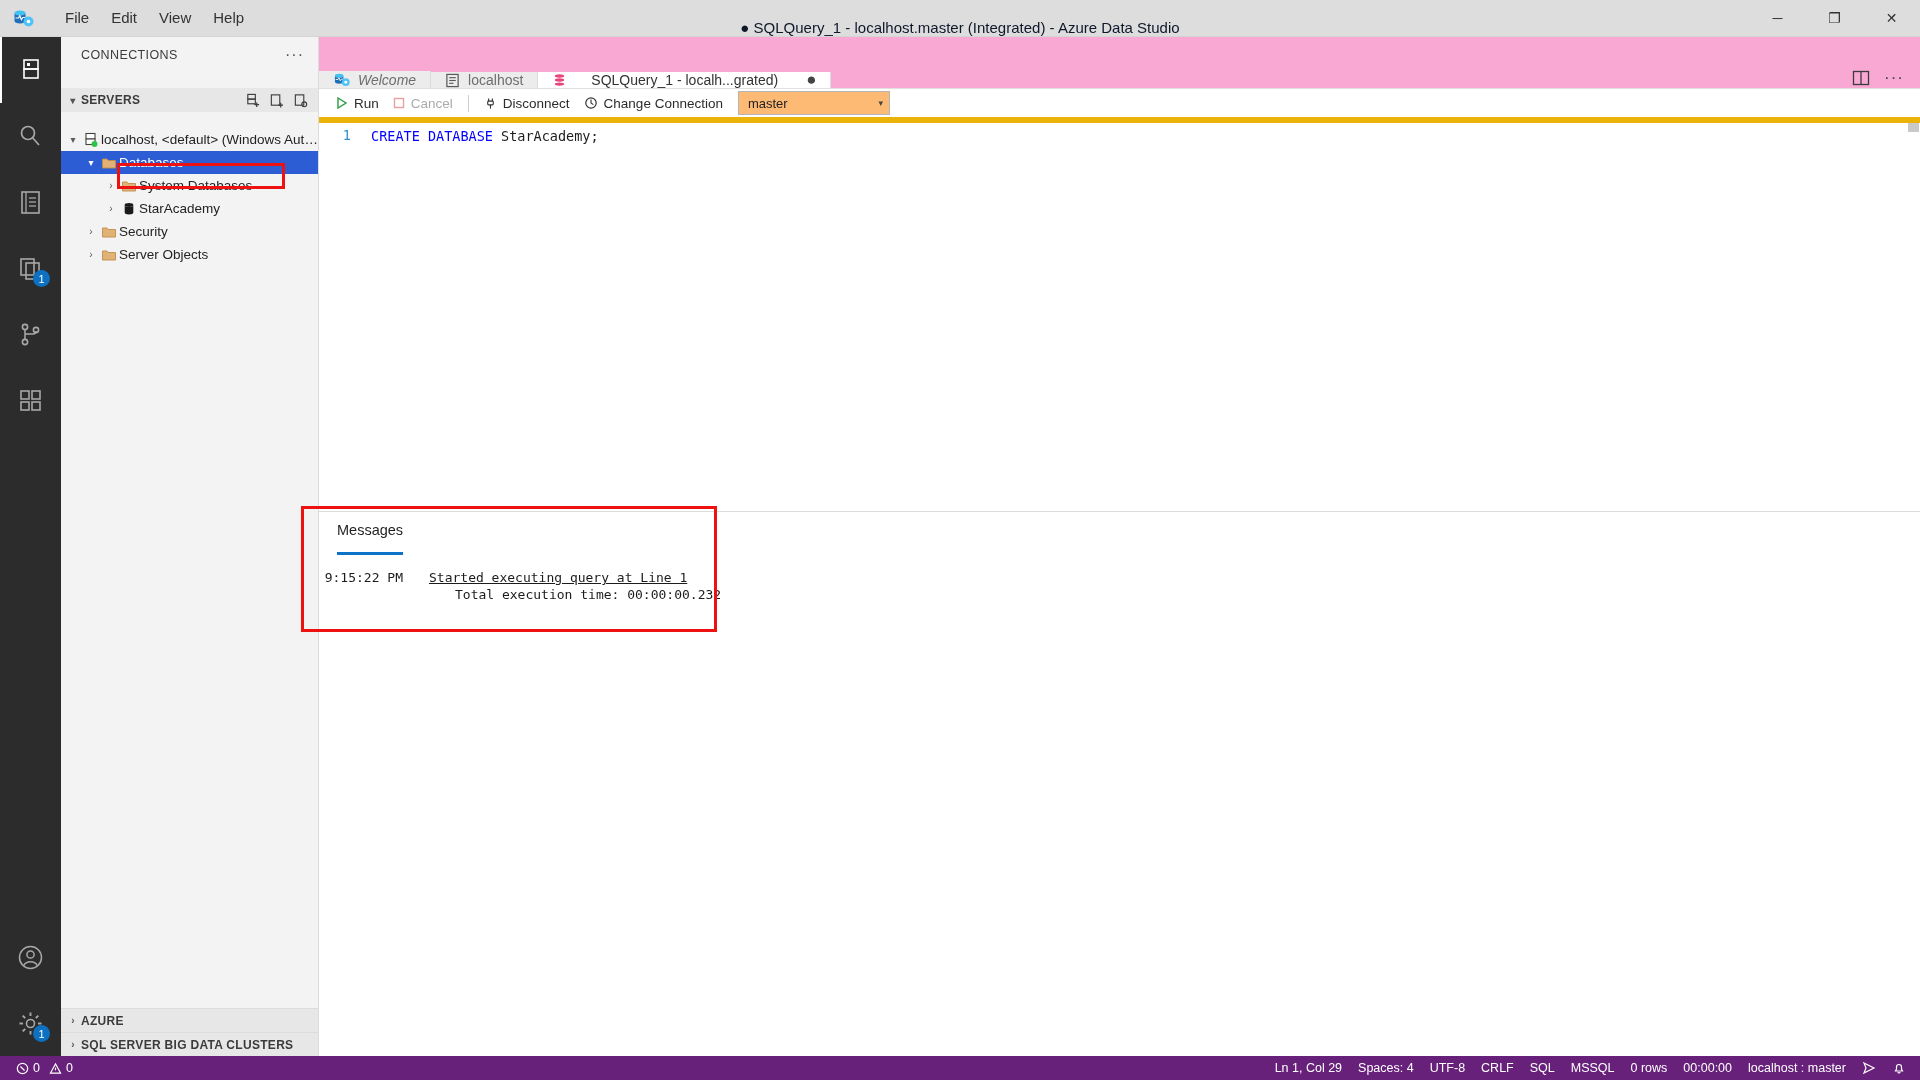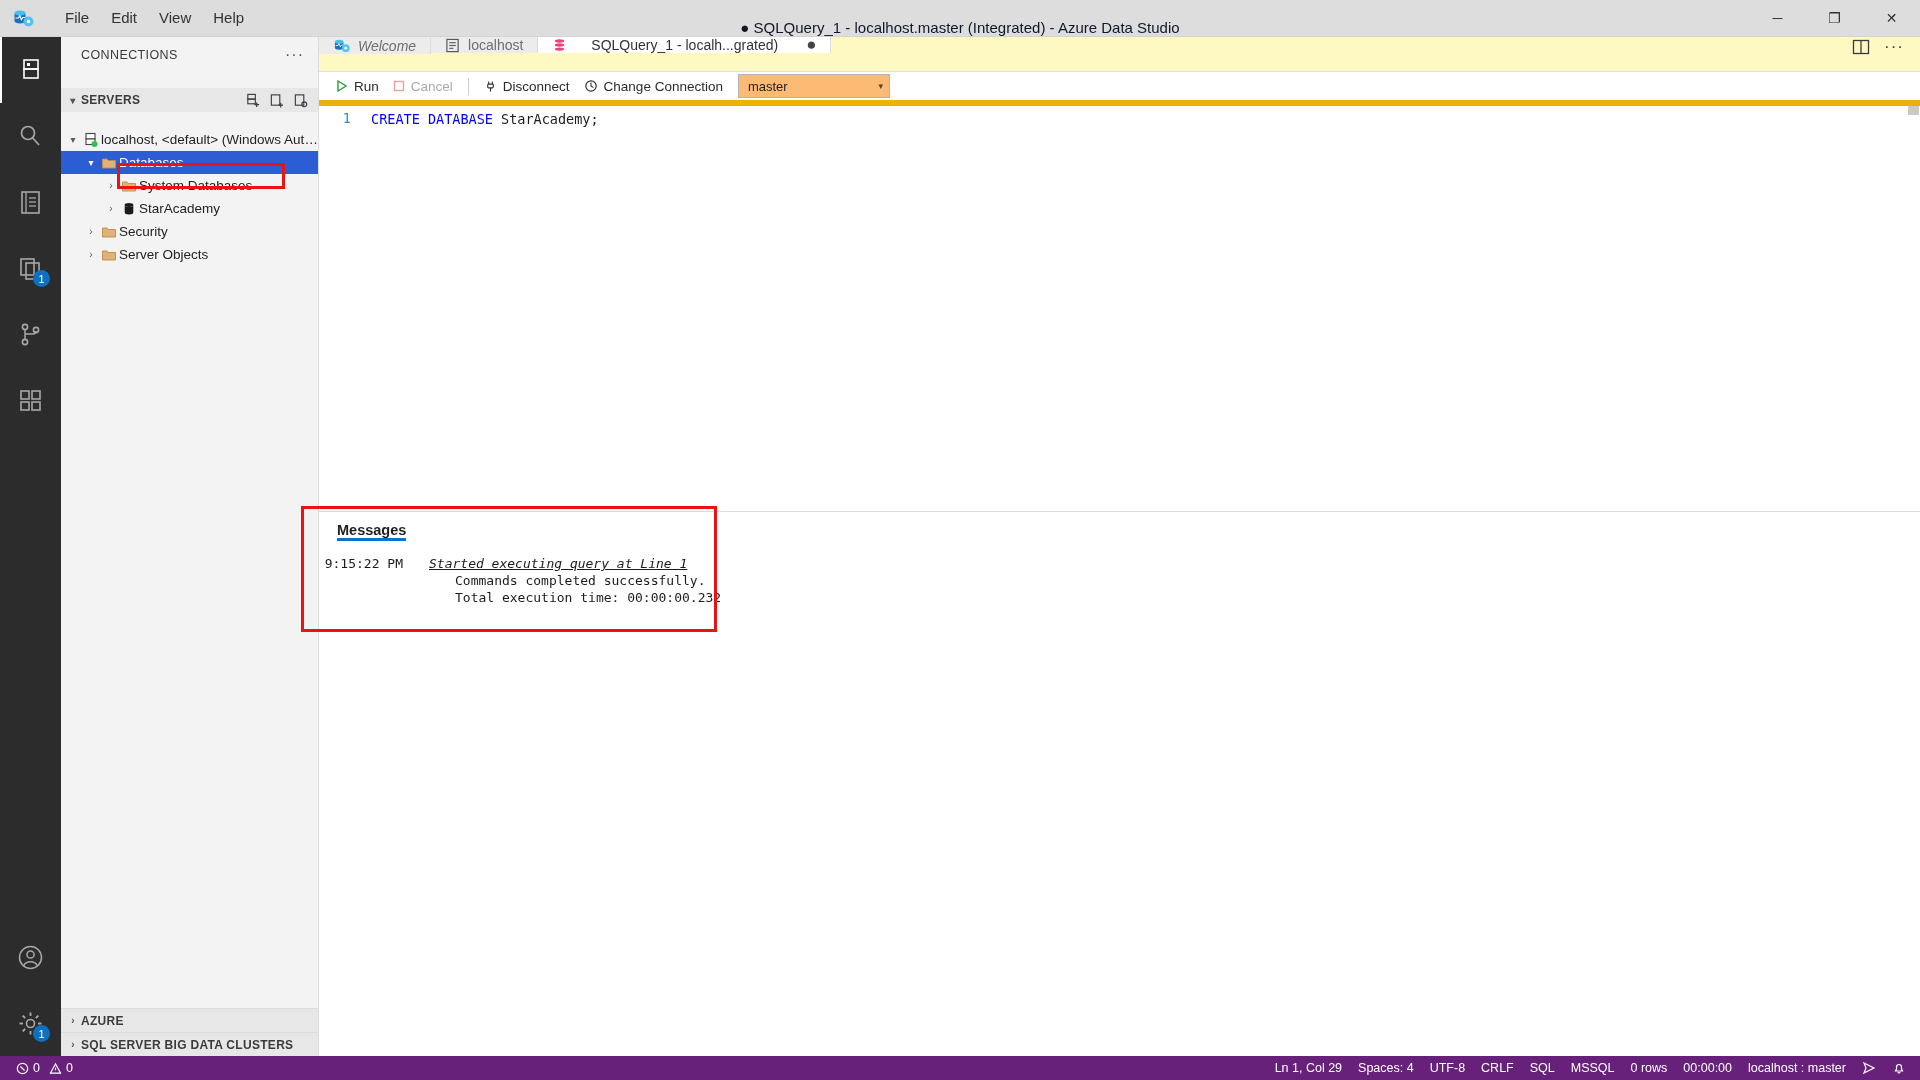--- a/index.html
+++ b/index.html
@@ -116,21 +116,21 @@
     border: 3px solid #ee1111;
     pointer-events: none;
   }
 
   .sb-bottom { background: #f3f3f3; }
   .sb-bottom .sb-section-head { background: #e7e7e7; border-top: 1px solid #dcdcdc; }
 
   
   .editor-area { flex: 1; display: flex; flex-direction: column; background: #ffffff; min-width: 0; }
   .tabbar {
-    height: 35px; background: #fef9c3; display: flex; align-items: flex-start;
+    height: 52px; background: #f9a8d4; display: flex; align-items: flex-end;
     border-bottom: 1px solid #e0e0e0;
   }
   .tab {
     display: flex; align-items: center; gap: 8px;
     padding: 0 14px;
     font-size: 14px; color: #6e6e6e;
     border-right: 1px solid #dcdcdc;
     background: #ececec;
     position: relative;
     white-space: nowrap;
@@ -183,32 +183,31 @@
 
   
   .results-pane {
     height: 545px; background: #ffffff;
     border-top: 1px solid #dcdcdc;
     position: relative;
     display: flex; flex-direction: column;
   }
   .res-tabs { display: flex; padding: 10px 18px 0 18px; }
   .res-tab {
-    font-size: 14.5px; color: #1f1f1f; padding-bottom: 0;
+    font-size: 14.5px; color: #1f1f1f; padding-bottom: 14px;
     border-bottom: 3px solid #0b74c8;
-    font-weight: bold;
   }
   .messages-body {
     padding: 14px 0 0 0;
     font-family: "DejaVu Sans Mono", monospace;
     font-size: 13px; color: #1c1c1c;
   }
   .msg-row { display: flex; line-height: 17px; }
   .msg-time { width: 110px; text-align: right; padding-right: 26px; flex: none; color: #1c1c1c; }
-  .msg-text .underlined { text-decoration: underline; font-style: italic; }
+  .msg-text .underlined { text-decoration: underline; }
   .msg-indent { padding-left: 136px; line-height: 17px; }
 
   
   .statusbar {
     height: 24px; background: #68217a; color: #ffffff;
     display: flex; align-items: center;
     font-size: 12.5px;
     width: 1920px;
   }
   .sb-left { display: flex; align-items: center; padding-left: 8px; gap: 4px; }
@@ -578,21 +577,20 @@
       <div class="res-tabs">
         <div class="res-tab">Messages</div>
       </div>
       <div class="messages-body">
         <div class="msg-row">
           <span class="msg-time">9:15:22 PM</span>
           <span class="msg-text">
             <span class="underlined">Started executing query at Line 1</span>
           </span>
         </div>
-        <div class="msg-indent">Commands completed successfully.</div>
         <div class="msg-indent">Total execution time: 00:00:00.232</div>
       </div>
 
       <div class="highlight-box" style="left:-18px; top:-6px; width:416px; height:126px;"></div>
     </div>
   </div>
 </div>
 
 <div class="statusbar">
   <div class="sb-left">

